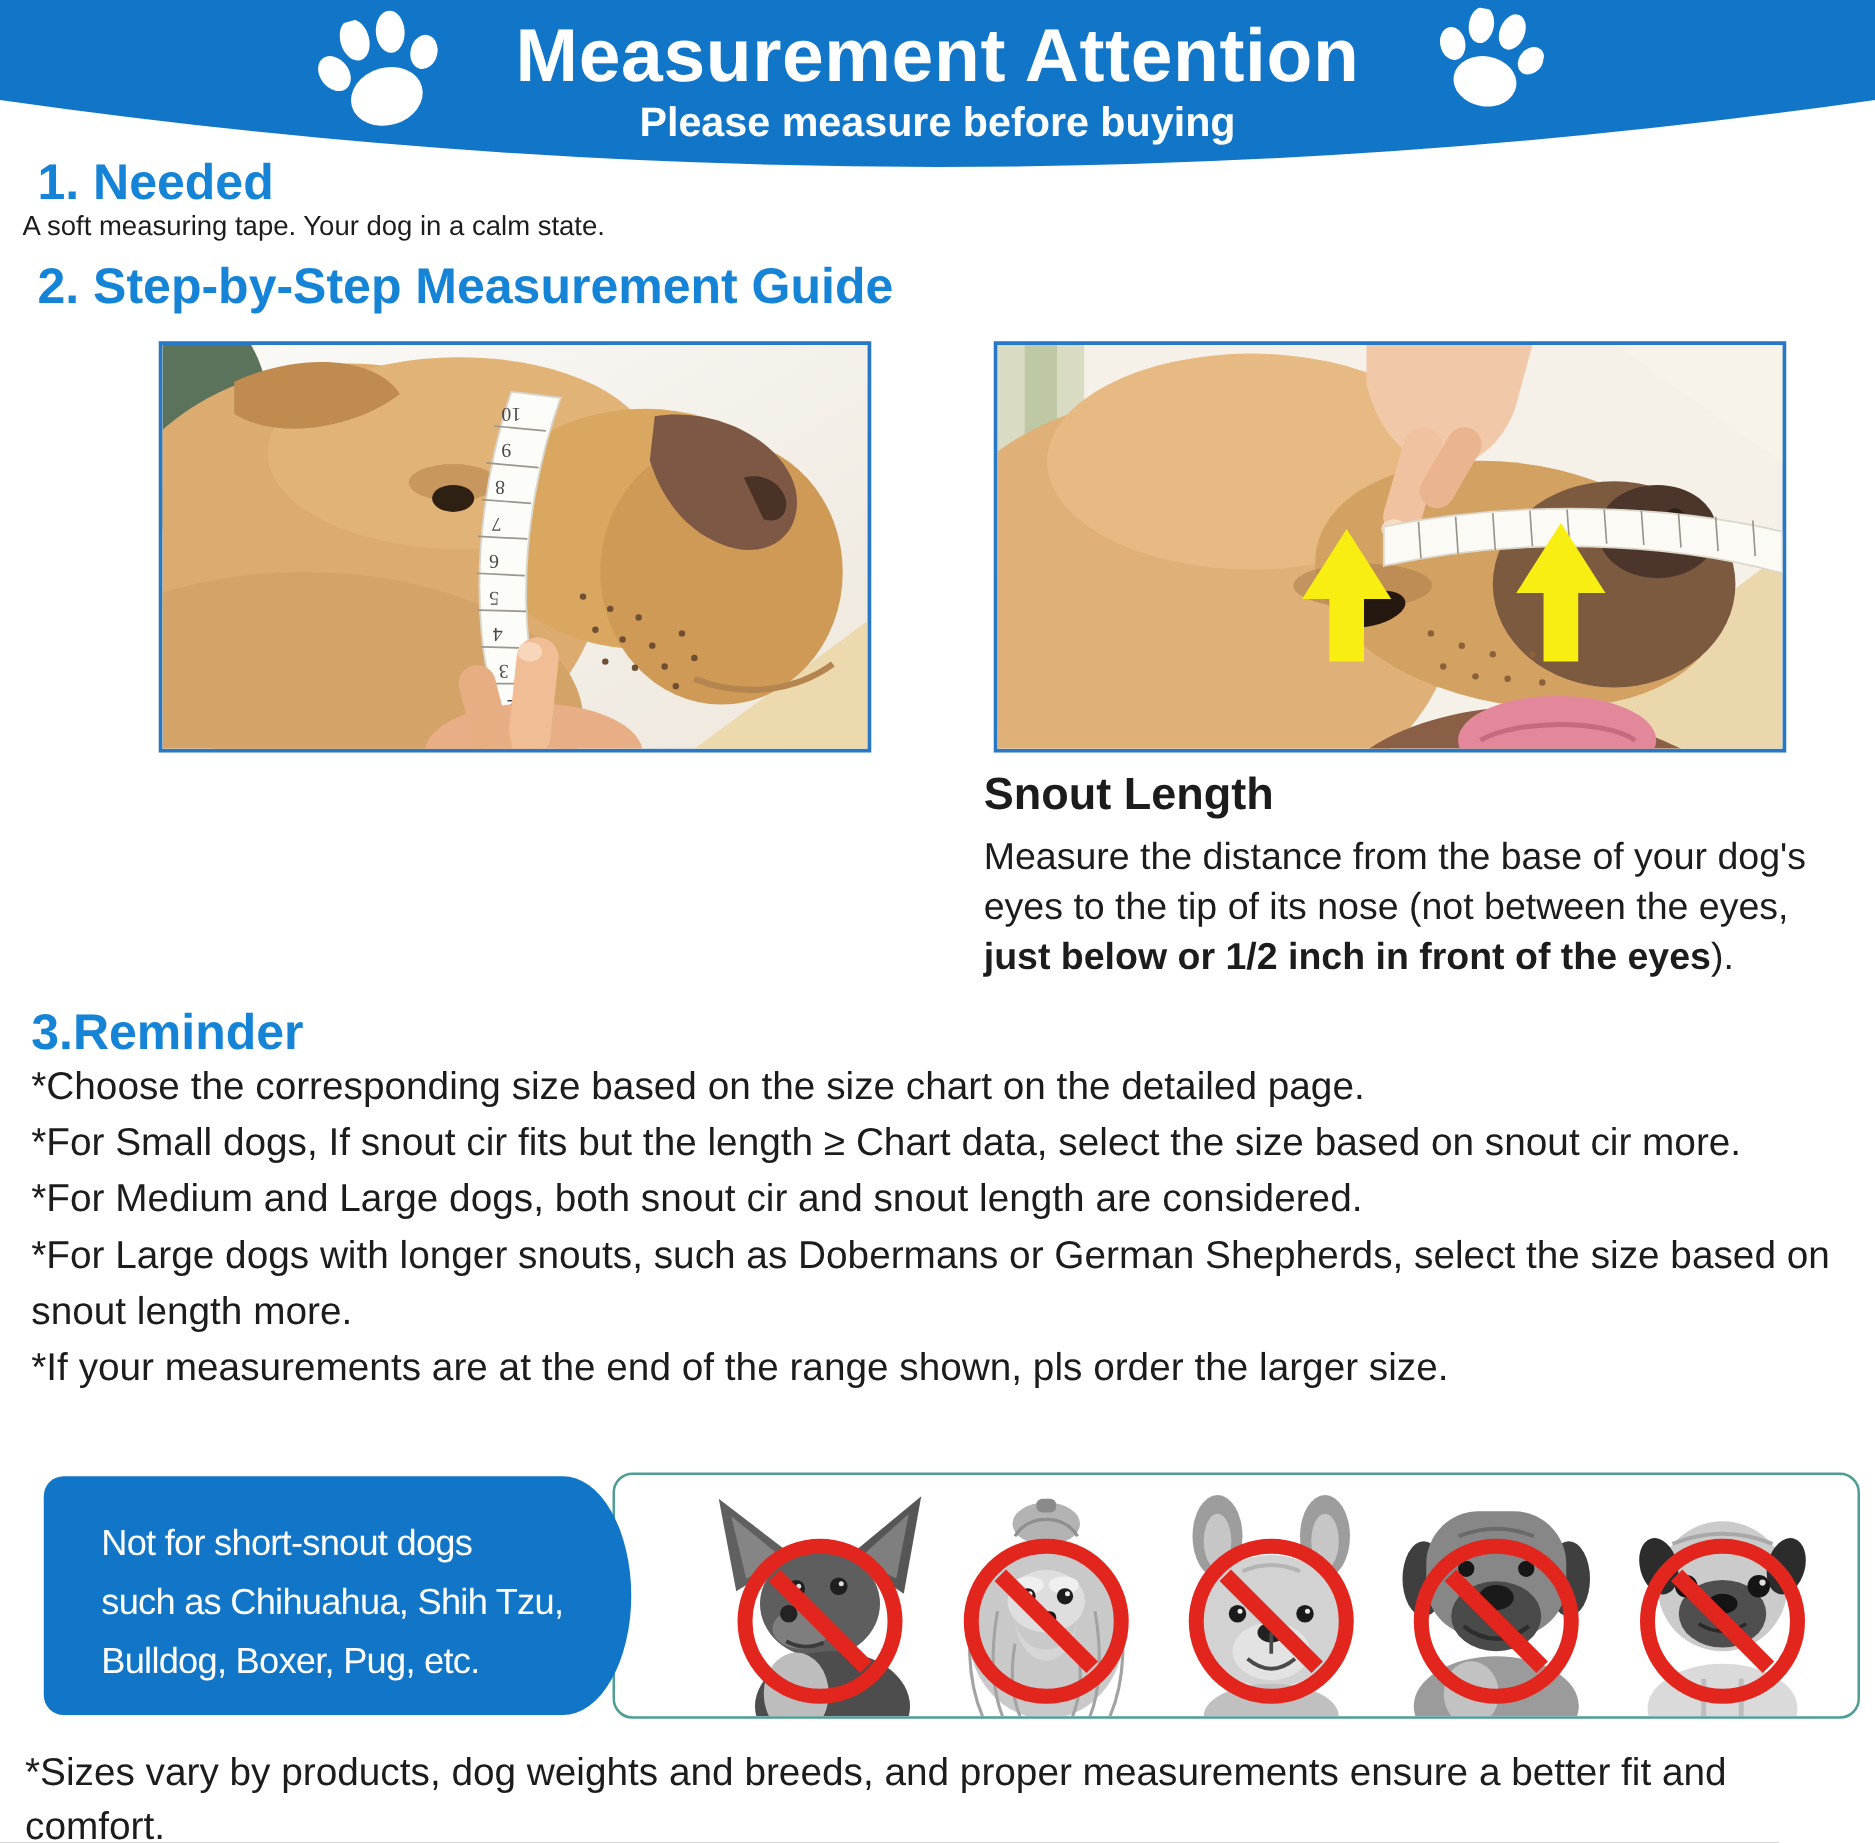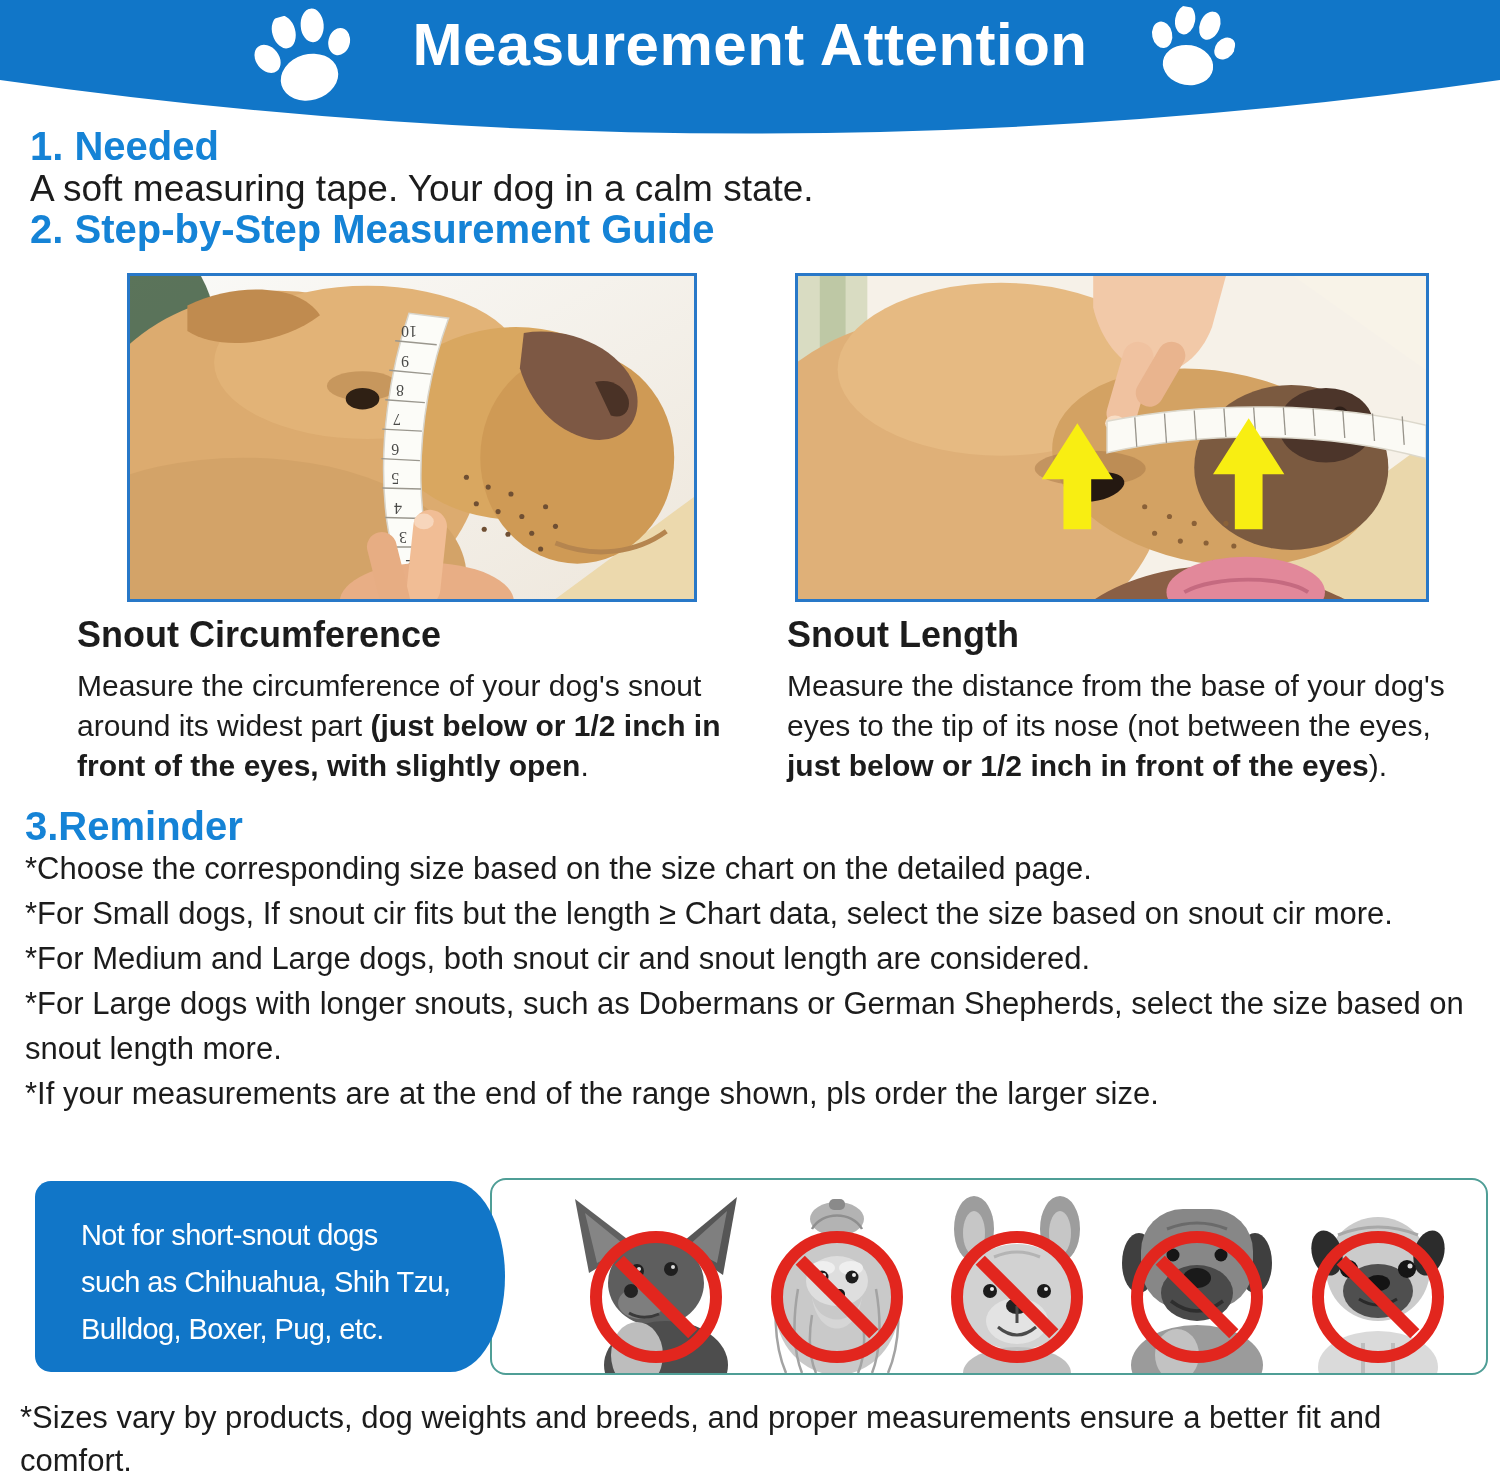--- a/index.html
+++ b/index.html
@@ -22,21 +22,21 @@
   .hdr-sub{position:absolute;top:79px;left:0;width:100%;text-align:center;
     font-size:33px;font-weight:bold;color:#fff;}
   .paw{position:absolute;}
   .paw svg{display:block;width:100%;height:100%;fill:#fff;}
   .paw-left{top:12px;left:254px;width:100px;height:92px;transform:rotate(-16deg);}
   .paw-right{top:8px;left:1148px;width:86px;height:80px;transform:rotate(10deg);}
 
   
   .sec-h{position:absolute;font-size:40px;font-weight:bold;color:var(--heading-blue);}
   #needed-h{left:30px;top:124px;}
-  #needed-body{position:absolute;left:30px;top:168px;font-size:37px;color:var(--text-black);}
+  #needed-body{position:absolute;left:18px;top:168px;font-size:22px;color:var(--text-black);}
   #guide-h{left:30px;top:207px;}
   #reminder-h{left:25px;top:804px;}
 
   
   .photo{position:absolute;top:273px;height:329px;border:3px solid var(--photo-border-blue);
     background:#f4efe7;overflow:hidden;}
   .photo svg{display:block;width:100%;height:100%;}
   #photo-circ{left:127px;width:570px;}
   #photo-len{left:795px;width:634px;}
 
@@ -74,20 +74,21 @@
 </style>
 </head>
 <body>
 
 <div class="canvas">
 
   <svg class="header-curve" viewBox="0 0 1500 200" preserveAspectRatio="none">
     <path d="M0,0 H1500 V80 Q750,187 0,80 Z" fill="#1176c8"></path>
   </svg>
   <div class="hdr-title">Measurement Attention</div>
+  <div class="hdr-sub">Please measure before buying</div>
   <span class="paw paw-left">
     <svg viewBox="0 0 64 60">
         <ellipse cx="32" cy="43" rx="19" ry="15"></ellipse>
         <ellipse cx="9" cy="24" rx="7.5" ry="10" transform="rotate(-22 9 24)"></ellipse>
         <ellipse cx="24" cy="10" rx="7.5" ry="11"></ellipse>
         <ellipse cx="43" cy="11" rx="7.5" ry="11" transform="rotate(12 43 11)"></ellipse>
         <ellipse cx="57" cy="26" rx="7" ry="9" transform="rotate(30 57 26)"></ellipse>
       </svg>
   </span>
   <span class="paw paw-right">
@@ -224,24 +225,20 @@
           <line x1="550" y1="137" x2="552" y2="165"></line>
         <line x1="580" y1="140" x2="582" y2="168"></line>
           <line x1="610" y1="143" x2="612" y2="172"></line>
       </g>
 
       <polygon points="282,150 246,207 268,207 268,258 296,258 296,207 318,207" fill="#f8ee12"></polygon>
       <polygon points="455,145 419,202 441,202 441,258 469,258 469,202 491,202" fill="#f8ee12"></polygon>
     </svg>
   </div>
 
-  <div class="caption" id="cap-circ">
-    <h3>Snout Circumference</h3>
-    <p><span>Measure the circumference of your dog's snout around its widest part </span><b>(just below or 1/2 inch in front of the eyes, with slightly open</b><span>.</span></p>
-  </div>
   <div class="caption" id="cap-len">
     <h3>Snout Length</h3>
     <p><span>Measure the distance from the base of your dog's eyes to the tip of its nose (not between the eyes, </span><b>just below or 1/2 inch in front of the eyes</b><span>).</span></p>
   </div>
 
   <div class="sec-h" id="reminder-h">3.Reminder</div>
   <div class="reminder-list">
     <div>*Choose the corresponding size based on the size chart on the detailed page.</div>
     <div>*For Small dogs, If snout cir fits but the length ≥ Chart data, select the size based on snout cir more.</div>
     <div>*For Medium and Large dogs, both snout cir and snout length are considered.</div>

